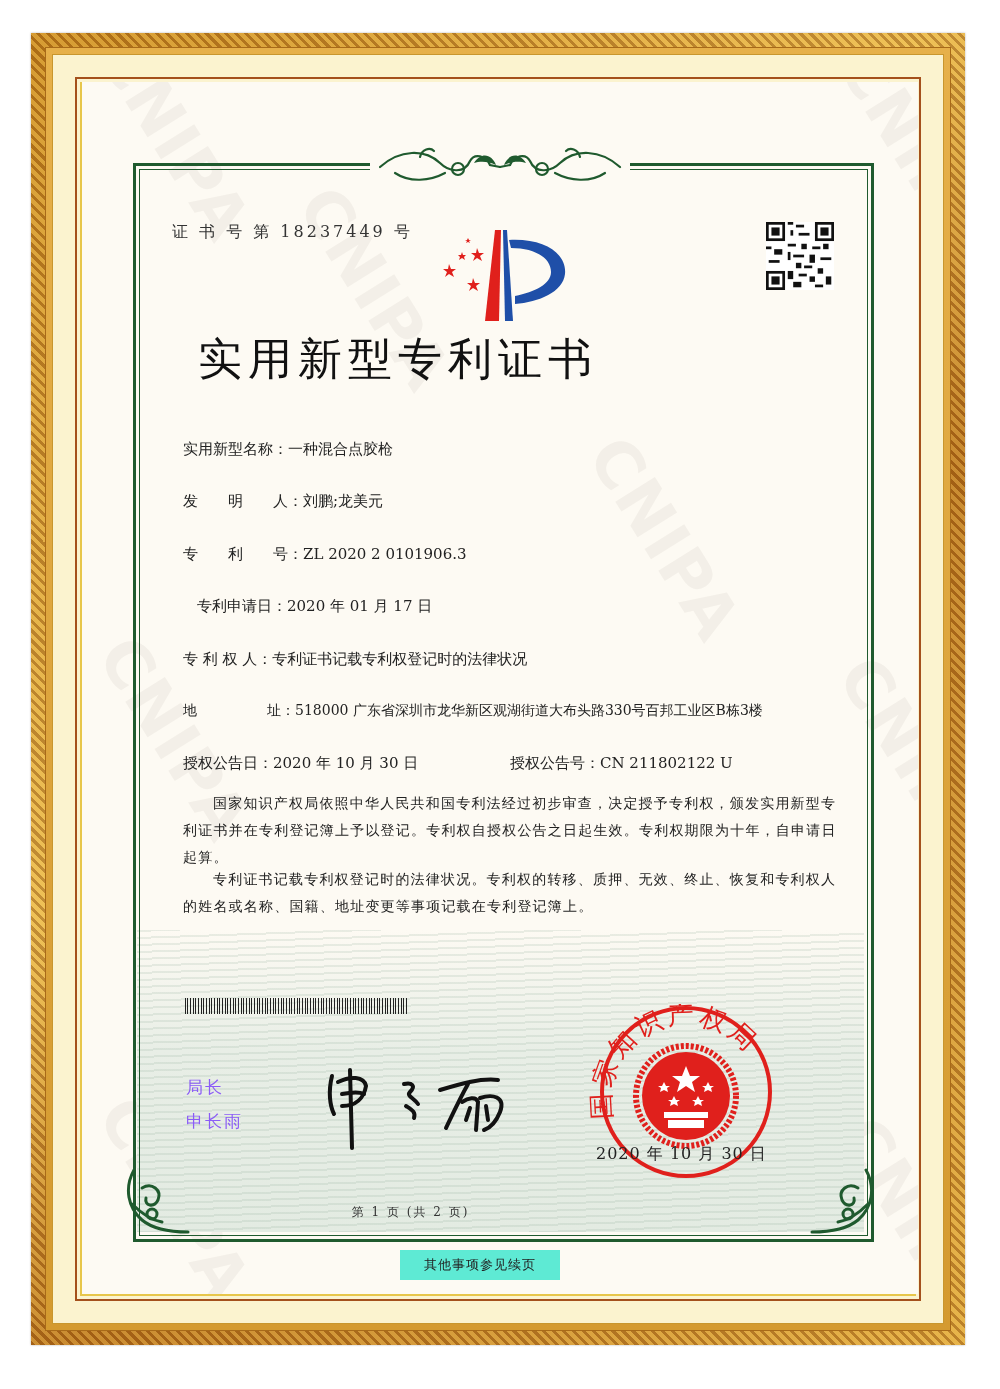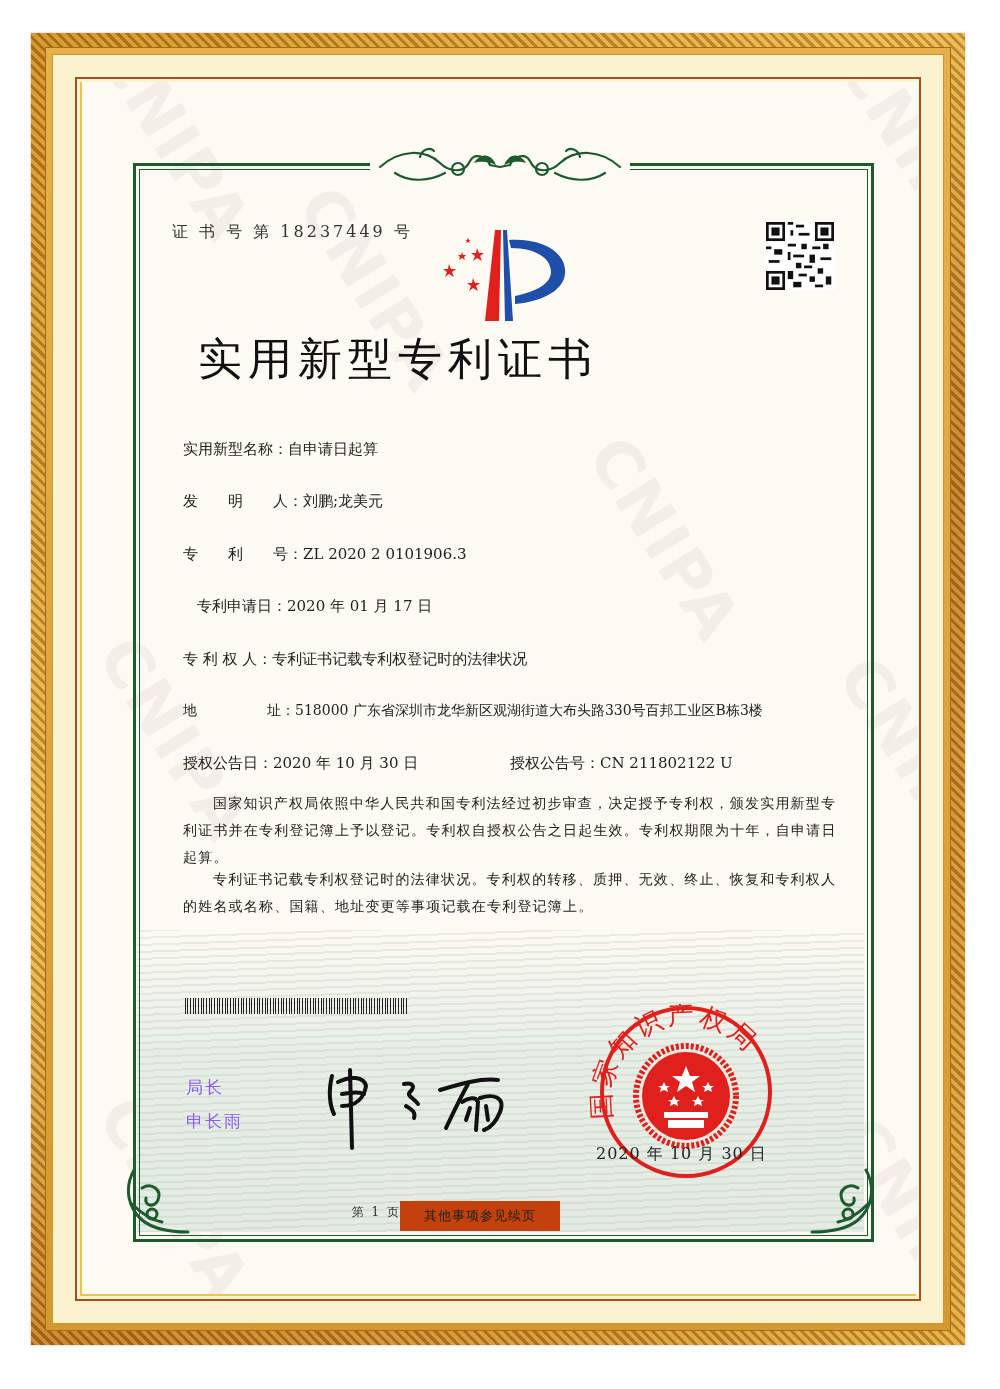--- a/index.html
+++ b/index.html
@@ -75,21 +75,21 @@
 
   .barcode {
     left:185px; top:998px; width:224px; height:16px;
     background: repeating-linear-gradient(90deg, #222 0 1px, transparent 1px 2px, #222 2px 3px, transparent 3px 5px, #222 5px 6px, transparent 6px 8px);
   }
   .director { left:186px; font-family:"DejaVu Sans", sans-serif; font-size:17px; color:#8b5cf6; letter-spacing:2px; }
   .signature { left:320px; top:1062px; width:200px; height:90px; }
   .seal { left:586px; top:1004px; width:200px; height:176px; }
   .seal-date { left:596px; top:1144px; font-size:16px; color:#222; letter-spacing:1px; }
   .page-no { left:0; width:821px; top:1204px; text-align:center; font-size:12px; color:#333; letter-spacing:2px; }
-  .continued { left:400px; top:1201px; width:160px; height:30px; background:#c2410c; font-size:13px; color:#222; text-align:center; line-height:30px; letter-spacing:1px; }
+  .continued { left:400px; top:1250px; width:160px; height:30px; background:#5eead4; font-size:13px; color:#222; text-align:center; line-height:30px; letter-spacing:1px; }
 </style>
 </head>
 <body>
 
 <div class="frame-outer">
   <div class="frame-band">
     <div class="frame-mat">
       <div class="mat-line">
         <div class="mat-line-inner"></div>
       </div>
@@ -203,21 +203,21 @@
     <rect x="16" y="20" width="2" height="2"></rect>
       <rect x="22" y="20" width="2" height="3"></rect>
       <rect x="10" y="22" width="3" height="2"></rect>
       <rect x="18" y="23" width="3" height="1"></rect>
   </g>
 </svg>
 
 <div class="abs title">实用新型专利证书</div>
 
 <div class="abs field" style="top:440px;">
-  <span class="lbl">实用新型名称：</span><span>自申请日起算</span>
+  <span class="lbl">实用新型名称：</span><span>一种混合点胶枪</span>
 </div>
 <div class="abs field" style="top:492px;">
   <span class="lbl">发　　明　　人：</span><span>刘鹏;龙美元</span>
 </div>
 <div class="abs field" style="top:545px;">
   <span class="lbl">专　　利　　号：</span><span>ZL 2020 2 0101906.3</span>
 </div>
 <div class="abs field" style="top:597px;margin-left:14px;">
   <span class="lbl">专利申请日：</span><span>2020 年 01 月 17 日</span>
 </div>

